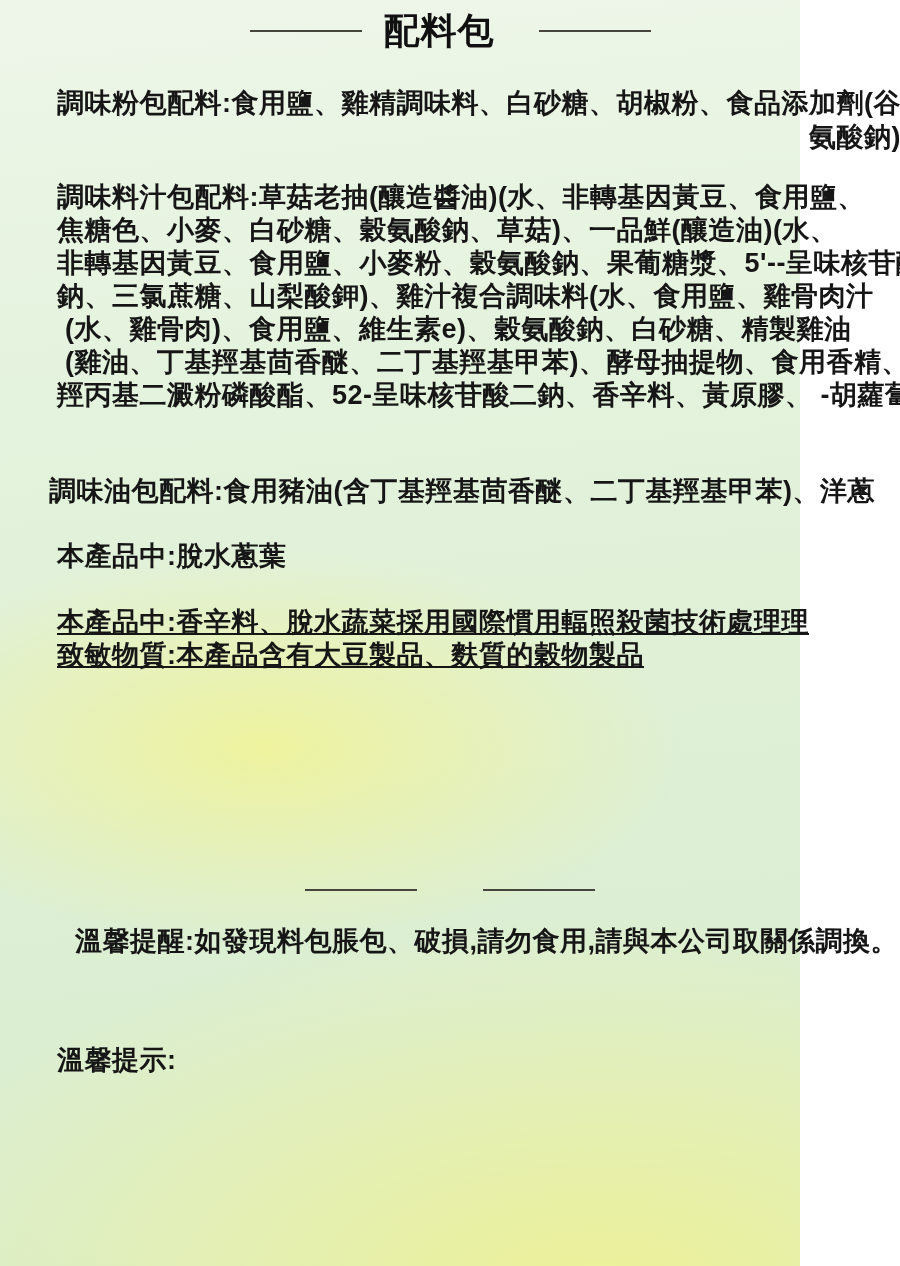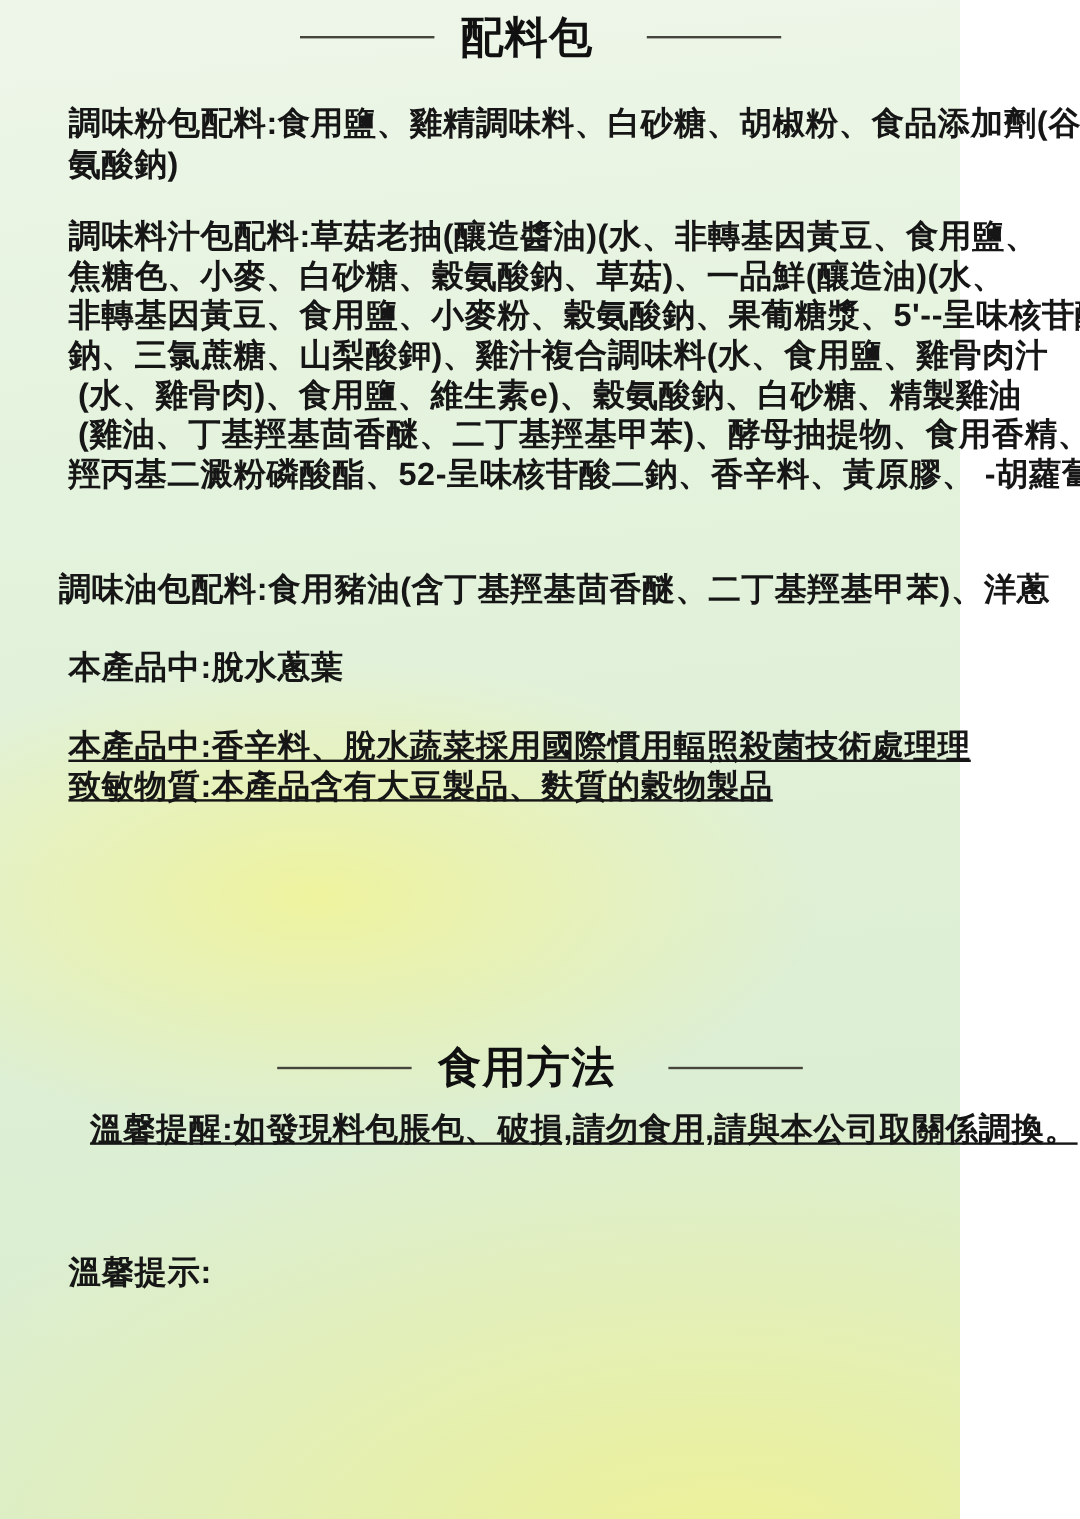--- a/index.html
+++ b/index.html
@@ -25,30 +25,30 @@
     white-space:pre;
   }
   .dash{display:inline-block;width:112px;height:2px;background:#45453e;}
   .dash.left{margin-right:22px;}
   .dash.right{margin-left:44px;}
   .txt{
     position:absolute;margin:0;
     font-size:27px;line-height:33px;letter-spacing:0.5px;
     white-space:pre;color:#161616;
   }
-  .lh34{line-height:34px;}
+  .lh34{line-height:34px;text-align:right;}
   .stack > div{white-space:pre;}
   #hd-ingredients{top:9px;}
   #powder{top:86px;left:57px;}
   #sauce{top:181px;left:57px;}
   #oil{top:475px;left:49px;}
   #veg{top:540px;left:57px;}
   #notes{top:606px;left:57px;text-decoration:underline;}
   #hd-usage{top:868px;}
-  #warning{top:925px;left:75px;text-decoration:underline;}
+  #warning{top:925px;left:75px;}
   #usage-body{top:978px;left:57px;}
 </style>
 </head>
 <body>
 
 <div class="sheet">
 
   <section>
     <div class="sec-head" id="hd-ingredients">
       <span class="dash left"></span>
@@ -71,21 +71,20 @@
 
     <p class="txt" id="veg">本產品中:脫水蔥葉</p>
 
     <p class="txt" id="notes">本產品中:香辛料、脫水蔬菜採用國際慣用輻照殺菌技術處理理
 致敏物質:本產品含有大豆製品、麩質的穀物製品</p>
   </section>
 
   <section>
     <div class="sec-head" id="hd-usage">
       <span class="dash left"></span>
-      <h1 class="title">食用方法</h1>
       <span class="dash right"></span>
     </div>
 
     <p class="txt" id="warning">溫馨提醒:如發現料包脹包、破損,請勿食用,請與本公司取關係調換。</p>
 
     <div class="txt stack" id="usage-body">
       <div>溫馨提示:</div>
       
     </div>
   </section>

